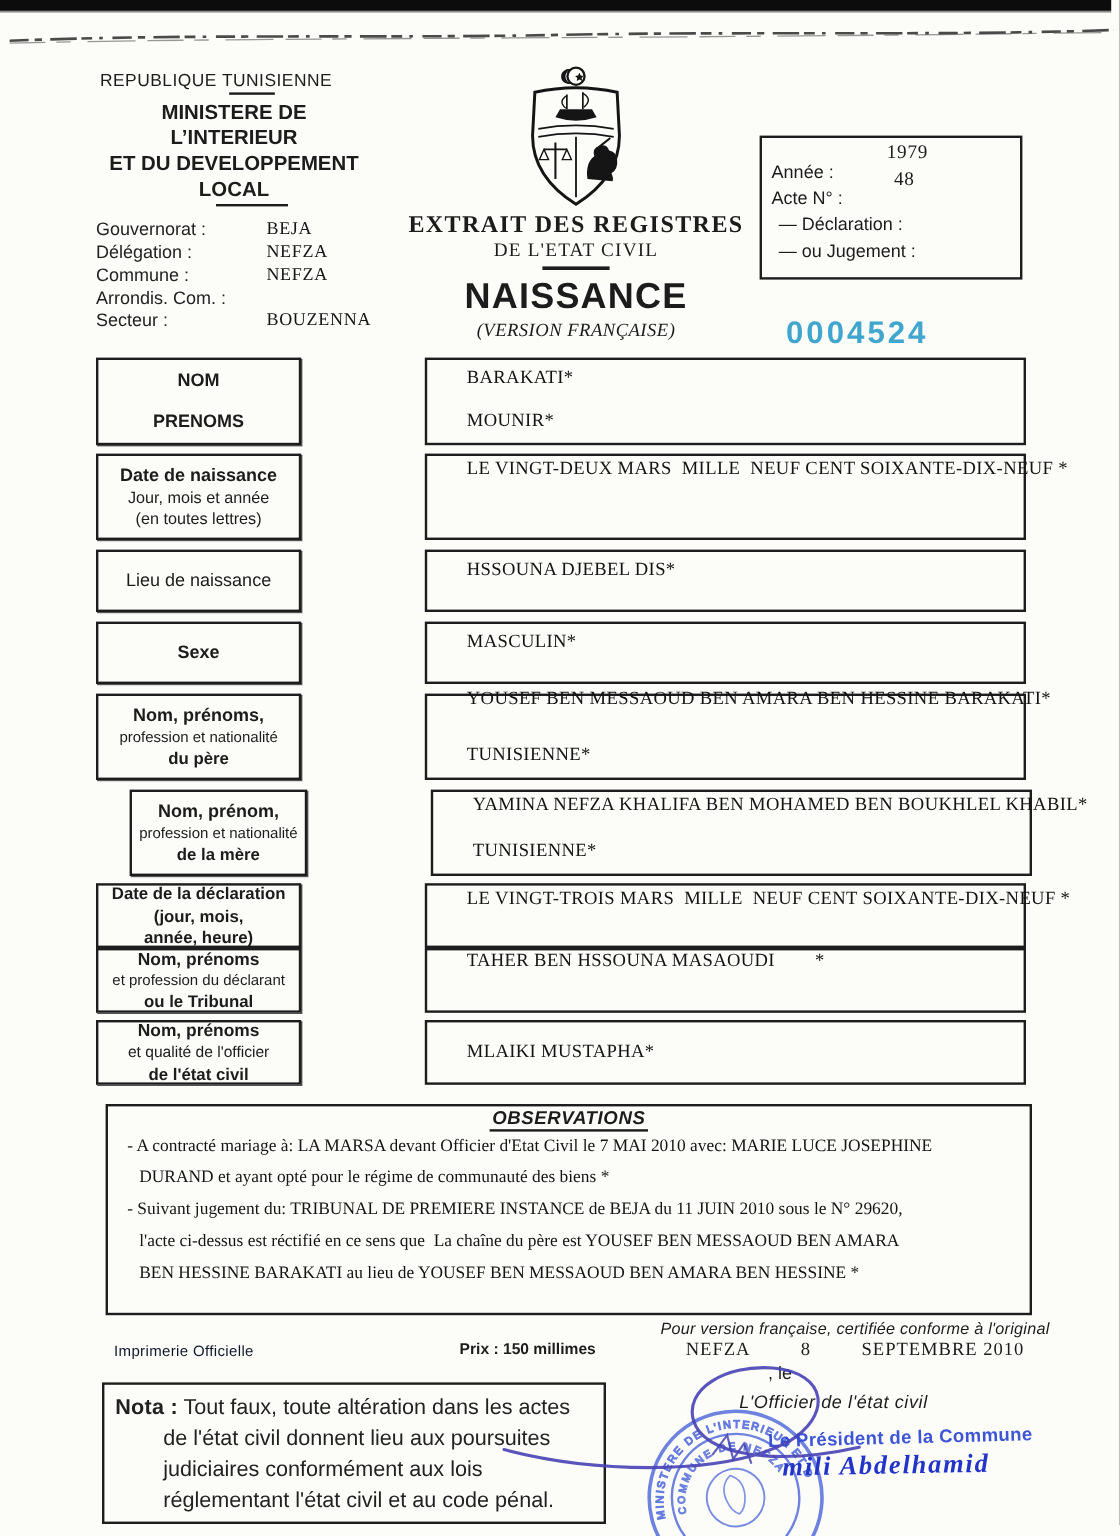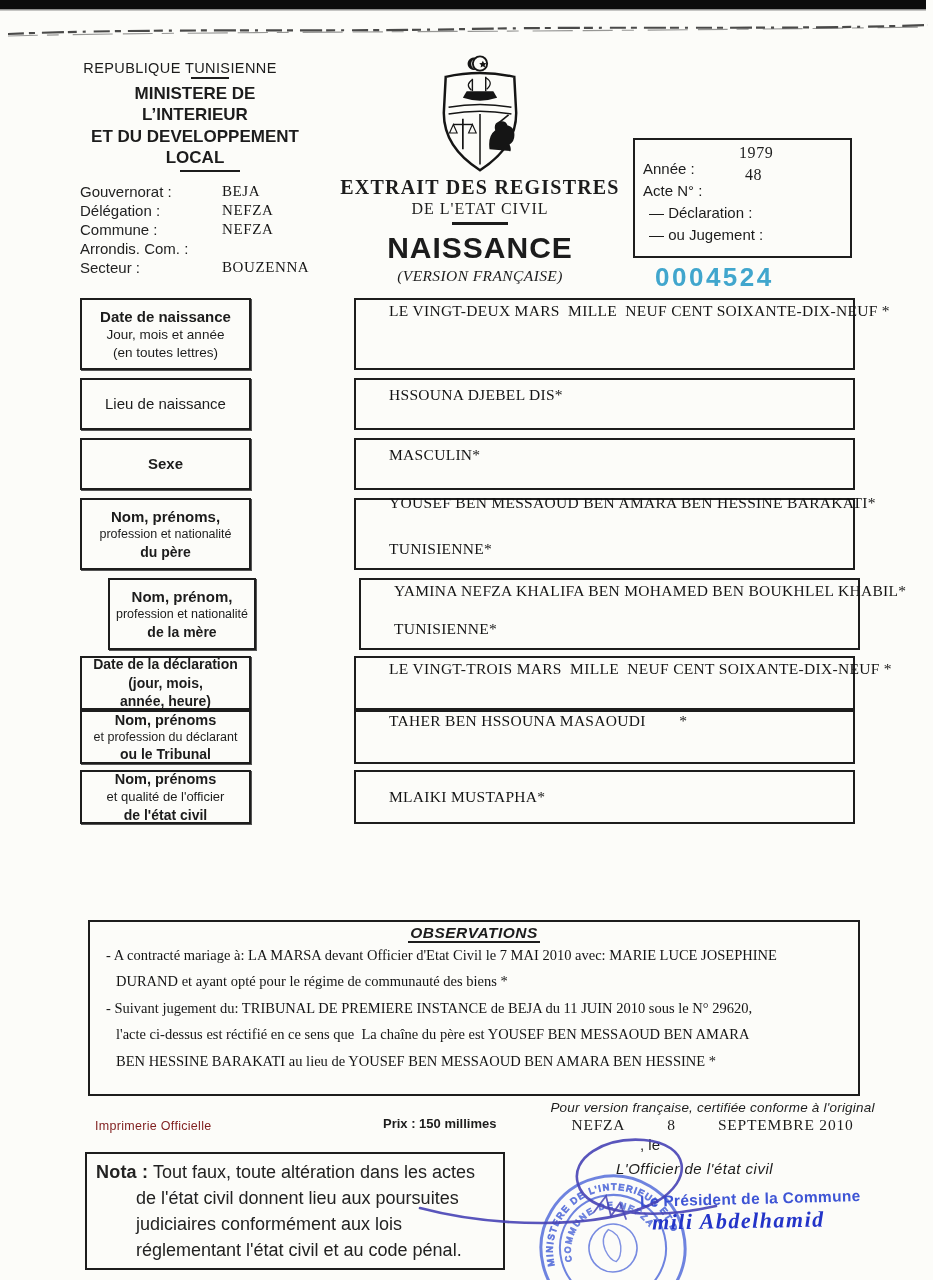--- a/index.html
+++ b/index.html
@@ -22,21 +22,21 @@
   .admin-value{font-family:"Liberation Serif",serif;letter-spacing:.6px;font-size:15px;color:#161616;}
   
   .hdr-center{position:absolute;left:330px;top:54px;width:300px;text-align:center;}
   .emblem{display:block;margin:0 auto;}
   .extract-title{font-family:"Liberation Serif",serif;font-weight:bold;font-size:20px;letter-spacing:1.2px;margin-top:2px;}
   .extract-sub{font-family:"Liberation Serif",serif;font-size:16px;letter-spacing:1px;margin-top:1px;}
   .extract-underline{width:56px;height:2.5px;background:#1c1c1c;margin:4px auto 6px auto;}
   .doc-type{font-size:30px;font-weight:bold;letter-spacing:1px;margin-top:2px;}
   .doc-sub{font-family:"Liberation Serif",serif;font-style:italic;font-size:15.5px;margin-top:2px;letter-spacing:.4px;}
   
-  .act-box{position:absolute;left:633px;top:138px;width:215px;height:116px;border:2px solid #1d1d1d;font-size:15px;}
+  .act-box{position:absolute;left:633px;top:113px;width:215px;height:116px;border:2px solid #1d1d1d;font-size:15px;}
   .act-box .pos{position:absolute;}
   .act-val{font-family:"Liberation Serif",serif;font-size:16px;letter-spacing:.6px;}
   .serial{position:absolute;left:655px;top:262px;font-size:26px;letter-spacing:2.5px;font-weight:bold;}
   
   .form-table{position:absolute;left:80px;top:298px;width:780px;}
   .row{display:flex;column-gap:103px;}
   .cell{box-sizing:border-box;border:2px solid #1d1d1d;background:transparent;}
   .label{width:171px;display:flex;flex-direction:column;justify-content:center;align-items:center;text-align:center;padding:2px 4px;box-shadow:1px 1px 0 #555;}
   .value{width:501px;display:flex;flex-direction:column;align-items:flex-start;padding:4px 10px 4px 33px;}
   .lbl-main{font-size:15px;font-weight:bold;line-height:1.28;}
@@ -50,21 +50,21 @@
   .push-bottom{margin-top:auto;margin-bottom:6px;}
   .vcenter{justify-content:center;}
   .mt18{margin-top:18px;}
   
   .obs{position:absolute;left:88px;top:920px;width:772px;height:176px;border:2px solid #1d1d1d;box-sizing:border-box;padding:2px 16px;}
   .obs-title{text-align:center;font-style:italic;font-weight:bold;font-size:15.5px;letter-spacing:.5px;}
   .obs-title span{border-bottom:2px solid #1c1c1c;padding:0 2px;}
   .obs-line{font-family:"Liberation Serif",serif;font-size:14.5px;line-height:1.82;white-space:pre-wrap;color:#141414;}
   .obs-indent{padding-left:10px;}
   
-  .printer{position:absolute;left:95px;top:1119px;font-size:12.5px;color:#7f1d1d;letter-spacing:.3px;text-align:right;}
+  .printer{position:absolute;left:95px;top:1119px;font-size:12.5px;color:#0f172a;letter-spacing:.3px;text-align:right;}
   .price{position:absolute;left:383px;top:1116px;font-size:13px;font-weight:bold;}
   .certify{position:absolute;left:545px;top:1100px;width:335px;text-align:center;}
   .certify-line{font-style:italic;font-size:13.5px;letter-spacing:.2px;}
   .certify-date{display:flex;justify-content:center;column-gap:42px;font-family:"Liberation Serif",serif;font-size:15.5px;letter-spacing:.8px;margin-top:1px;}
   .le{position:absolute;left:640px;top:1136px;font-size:15px;}
   .officer{position:absolute;left:616px;top:1160px;font-style:italic;font-size:15px;letter-spacing:.5px;}
   .nota{position:absolute;left:85px;top:1152px;width:420px;border:2px solid #1d1d1d;box-sizing:border-box;padding:5px 9px;}
   .nota p{margin:0;font-size:18px;line-height:1.45;text-indent:-40px;padding-left:40px;color:#222;}
   .nota b{letter-spacing:.2px;}
   .stamp-svg{position:absolute;left:528px;top:1163px;opacity:.88;}
@@ -154,20 +154,30 @@
     <span class="pos act-val" style="left:110px;top:26px;">48</span>
     <span class="pos" style="left:8px;top:42px;">Acte N° :</span>
     <span class="pos" style="left:14px;top:64px;">— Déclaration :</span>
     <span class="pos" style="left:14px;top:86px;">— ou Jugement :</span>
   </div>
 
   <div class="serial" style="color:#41a6cd;">0004524</div>
 
   <div class="form-table">
 
+    <div class="row" style="margin-bottom:7px;">
+      <div class="cell label gap14" style="height:73px;">
+        <div class="lbl-main">NOM</div>
+        <div class="lbl-main">PRENOMS</div>
+      </div>
+      <div class="cell value pt6" style="height:73px;">
+        <div class="val">BARAKATI*</div>
+        <div class="val mt18">MOUNIR*</div>
+      </div>
+    </div>
 
     <div class="row" style="margin-bottom:8px;">
       <div class="cell label" style="height:72px;">
         <div class="lbl-main">Date de naissance</div>
         <div class="lbl-mid" style="font-weight:normal;font-size:13.5px;">Jour, mois et année</div>
         <div class="lbl-mid" style="font-weight:normal;font-size:13.5px;">(en toutes lettres)</div>
       </div>
       <div class="cell value pt2" style="height:72px;">
         <div class="val">LE VINGT-DEUX MARS  MILLE  NEUF CENT SOIXANTE-DIX-NEUF *</div>
       </div>

